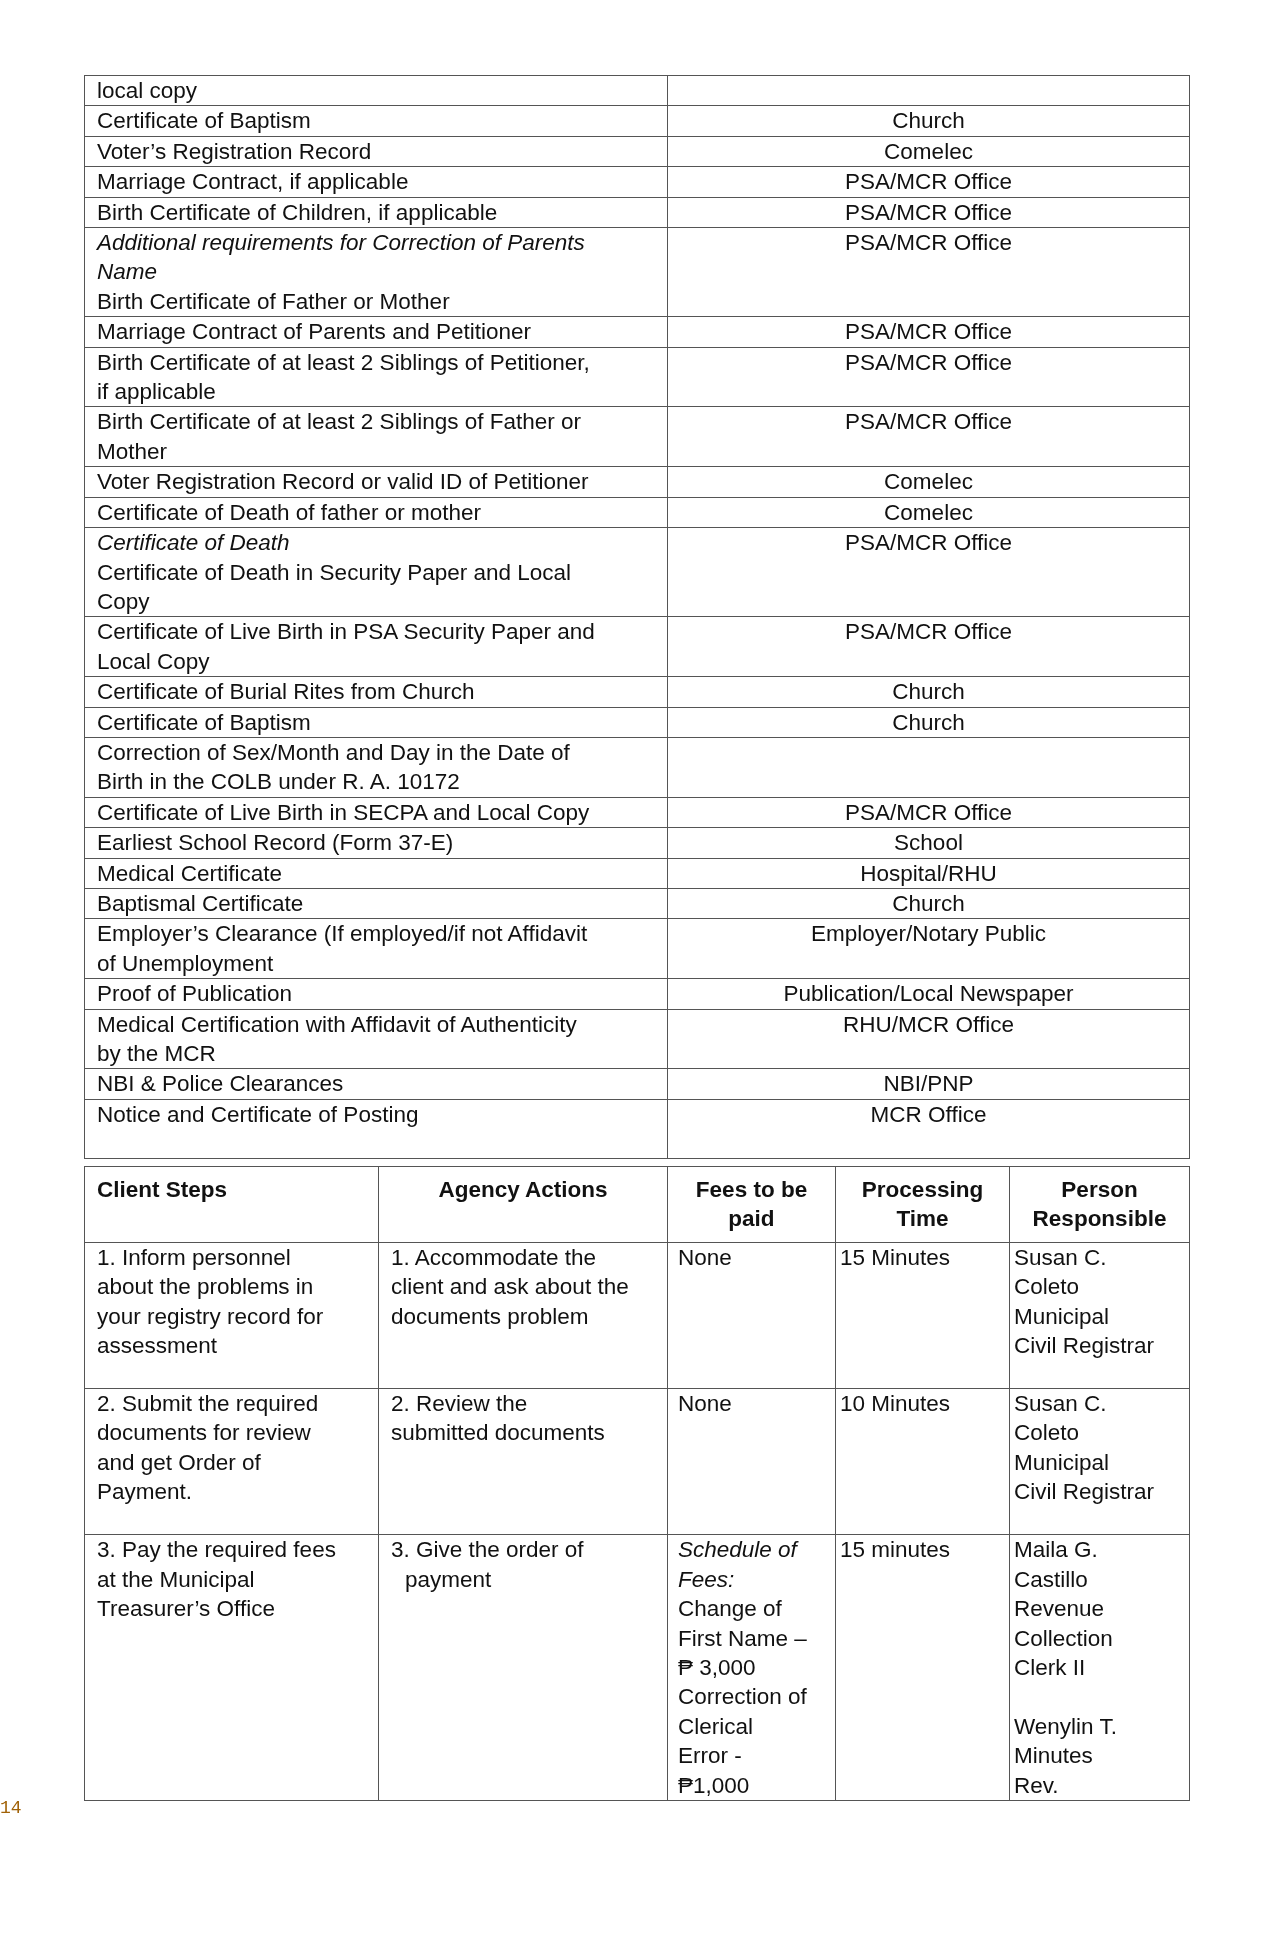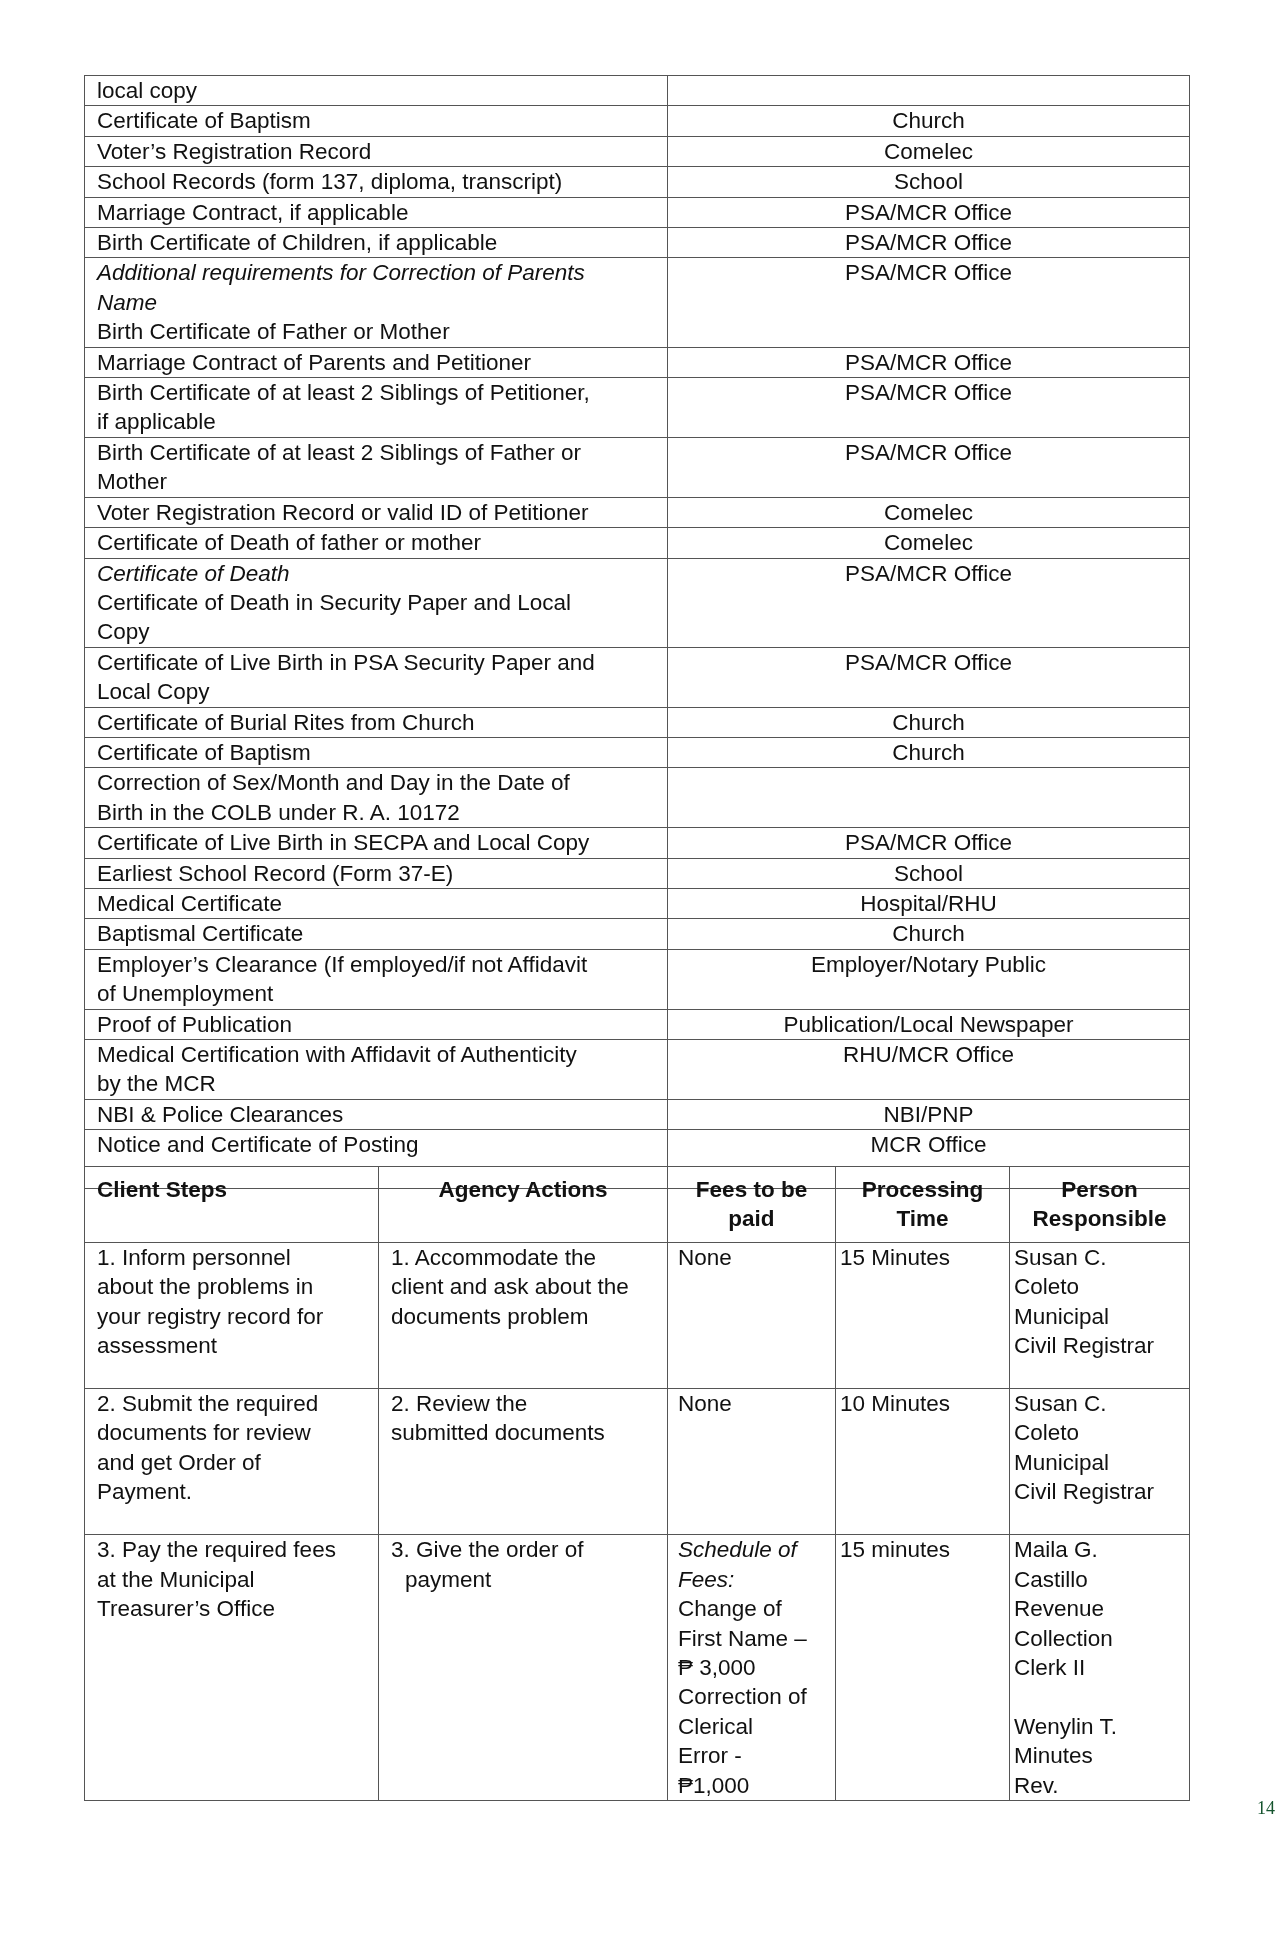--- a/index.html
+++ b/index.html
@@ -21,22 +21,22 @@
   #steps-table col.s3 { width: 168px; }
   #steps-table col.s4 { width: 174px; }
   #steps-table col.s5 { width: 180px; }
   #steps-table th { font-weight: bold; text-align: center; padding: 8px 4px; height: 57px; }
   #steps-table th.left { text-align: left; padding-left: 12px; }
   #steps-table td.center { text-align: left; padding: 0 4px; }
   #steps-table td.fees { padding-left: 10px; }
   #steps-table .line { display: block; }
   #steps-table .ital { font-style: italic; }
   #steps-table .indent { padding-left: 14px; }
-  .page-number { position: absolute; left: 0; width: 1275px; top: 1798px; text-align: right;
-                 font-family: Liberation Serif, serif; font-size: 18px; color: #14532d; }
+  .page-number { position: absolute; left: 0; width: 1275px; top: 1798px; text-align: left;
+                 font-family: Liberation Mono, monospace; font-size: 18px; color: #a16207; }
 </style>
 </head>
 <body>
 
 <div class="page">
 
   <table id="req-table">
     <colgroup>
         <col class="c1">
         <col class="c2">
@@ -57,28 +57,20 @@
           <td class="src">
             <span class="line">Church</span>
           </td>
         </tr>
         <tr style="height: 29.45px;">
           <td>
             <span class="line">Voter’s Registration Record</span>
           </td>
           <td class="src">
             <span class="line">Comelec</span>
-          </td>
-        </tr>
-        <tr style="height: 29.45px;">
-          <td>
-            <span class="line">School Records (form 137, diploma, transcript)</span>
-          </td>
-          <td class="src">
-            <span class="line">School</span>
           </td>
         </tr>
         <tr style="height: 29.45px;">
           <td>
             <span class="line">Marriage Contract, if applicable</span>
           </td>
           <td class="src">
             <span class="line">PSA/MCR Office</span>
           </td>
         </tr>

